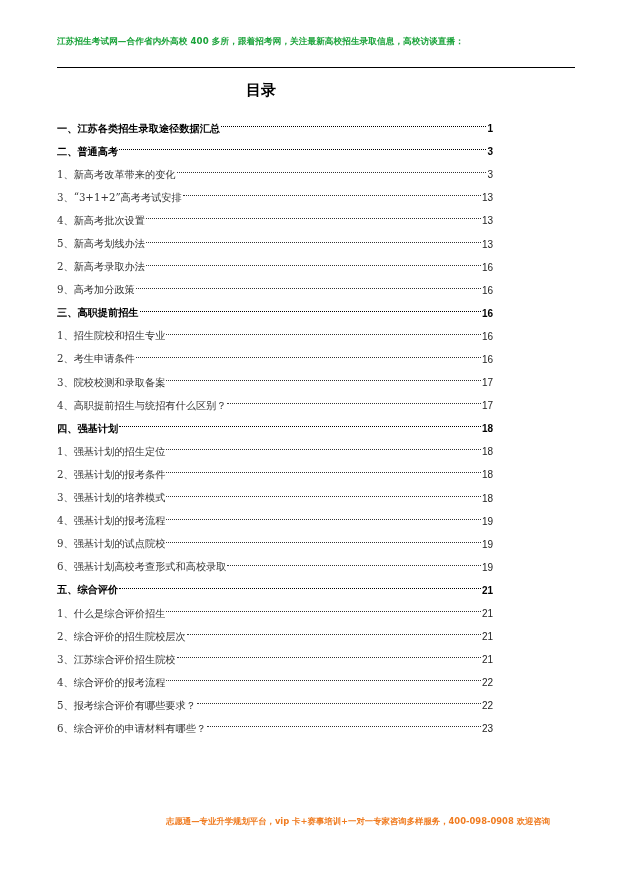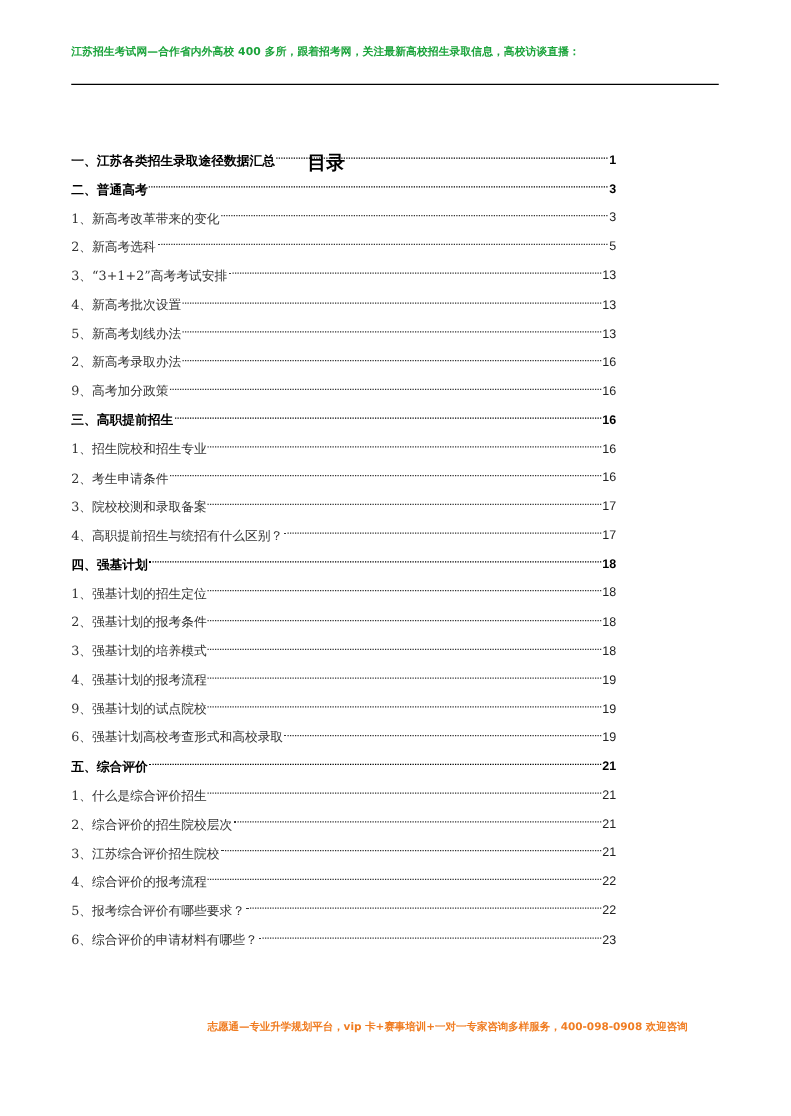--- a/index.html
+++ b/index.html
@@ -4,21 +4,21 @@
 <style>
   html, body { margin: 0; padding: 0; background: #ffffff; }
   body { width: 633px; height: 893px; position: relative; overflow: hidden;
          font-family: "DejaVu Serif", "Liberation Serif", serif; color: #222; }
   .header-text { position: absolute; left: 57px; top: 36px; width: 520px;
          font-family: "DejaVu Sans", "Liberation Sans", sans-serif;
          font-size: 8.6px; font-weight: bold; color: #1aa33a; white-space: nowrap; letter-spacing: 0.1px; }
   .header-rule { position: absolute; left: 57px; top: 67px; width: 518px; height: 1px; background: #000; }
   .title { position: absolute; left: 0; width: 522px; top: 81px; text-align: center;
          font-family: "DejaVu Sans", "Liberation Sans", sans-serif;
-         font-size: 15px; font-weight: bold; color: #000; margin-top: 40px; }
+         font-size: 15px; font-weight: bold; color: #000; }
   .toc { position: absolute; left: 57px; top: 117px; width: 436px; }
   .toc-row { display: flex; align-items: center; height: 23.1px; font-size: 10.2px; }
   .toc-row .label { white-space: nowrap; color: #333; }
   .toc-row .leader { flex: 1; border-bottom: 1px dotted #333; margin: 0 1px; position: relative; top: -2px; height: 0; }
   .toc-row .page { font-family: "Liberation Sans", "DejaVu Sans", sans-serif; color: #222; font-size: 10px; }
   .toc-row.section .label { font-family: "DejaVu Sans", "Liberation Sans", sans-serif; font-weight: bold; color: #000; }
   .toc-row.section .page { font-weight: bold; color: #000; }
   .toc-row.section .leader { border-bottom-color: #000; }
   .footer-text { position: absolute; left: 118px; top: 816px; white-space: nowrap;
          font-family: "DejaVu Sans", "Liberation Sans", sans-serif;
@@ -40,25 +40,20 @@
     </div>
   <div class="toc-row section">
       <span class="label">二、普通高考</span>
       <span class="leader"></span>
       <span class="page">3</span>
     </div>
   <div class="toc-row">
       <span class="label">1、新高考改革带来的变化</span>
       <span class="leader"></span>
       <span class="page">3</span>
-    </div>
-  <div class="toc-row">
-      <span class="label">2、新高考选科</span>
-      <span class="leader"></span>
-      <span class="page">5</span>
     </div>
   <div class="toc-row">
       <span class="label">3、“3+1+2”高考考试安排</span>
       <span class="leader"></span>
       <span class="page">13</span>
     </div>
   <div class="toc-row">
       <span class="label">4、新高考批次设置</span>
       <span class="leader"></span>
       <span class="page">13</span>

